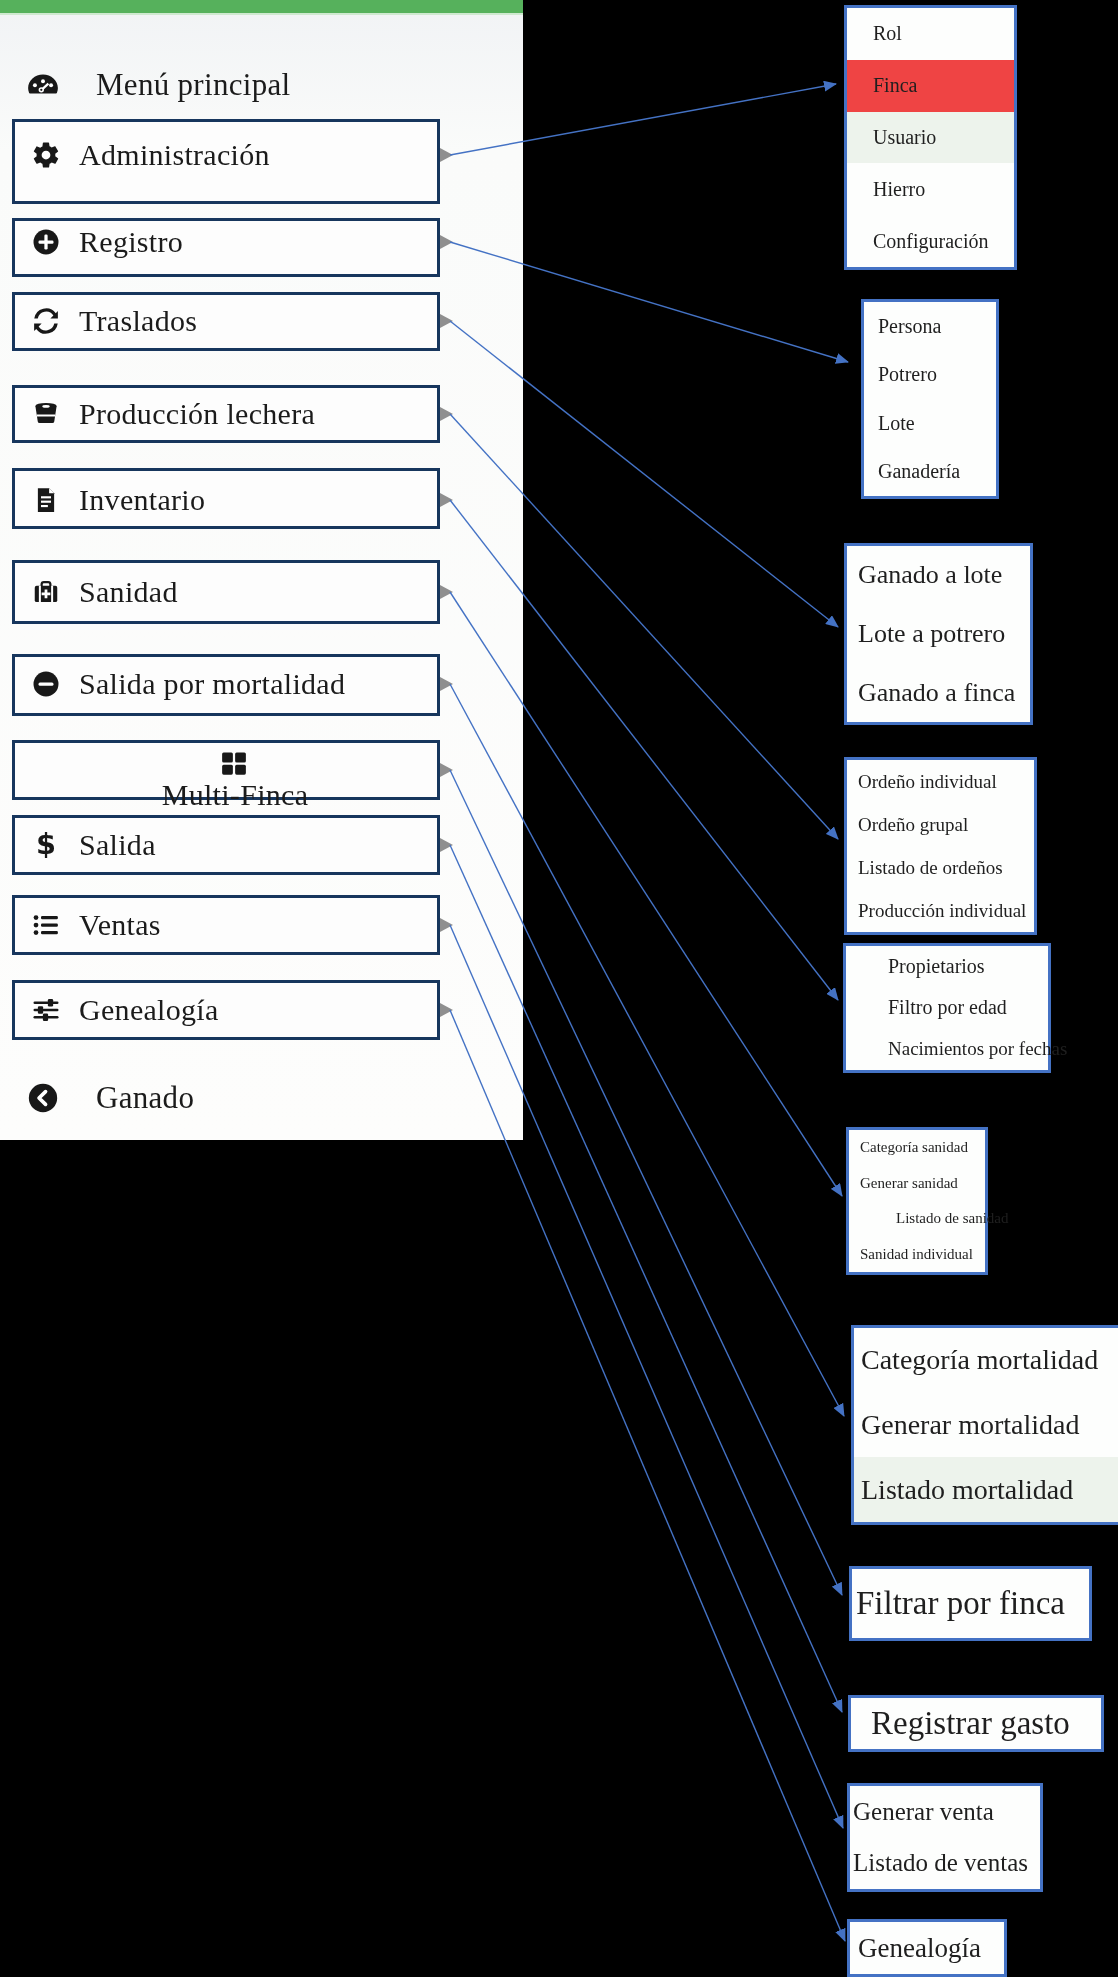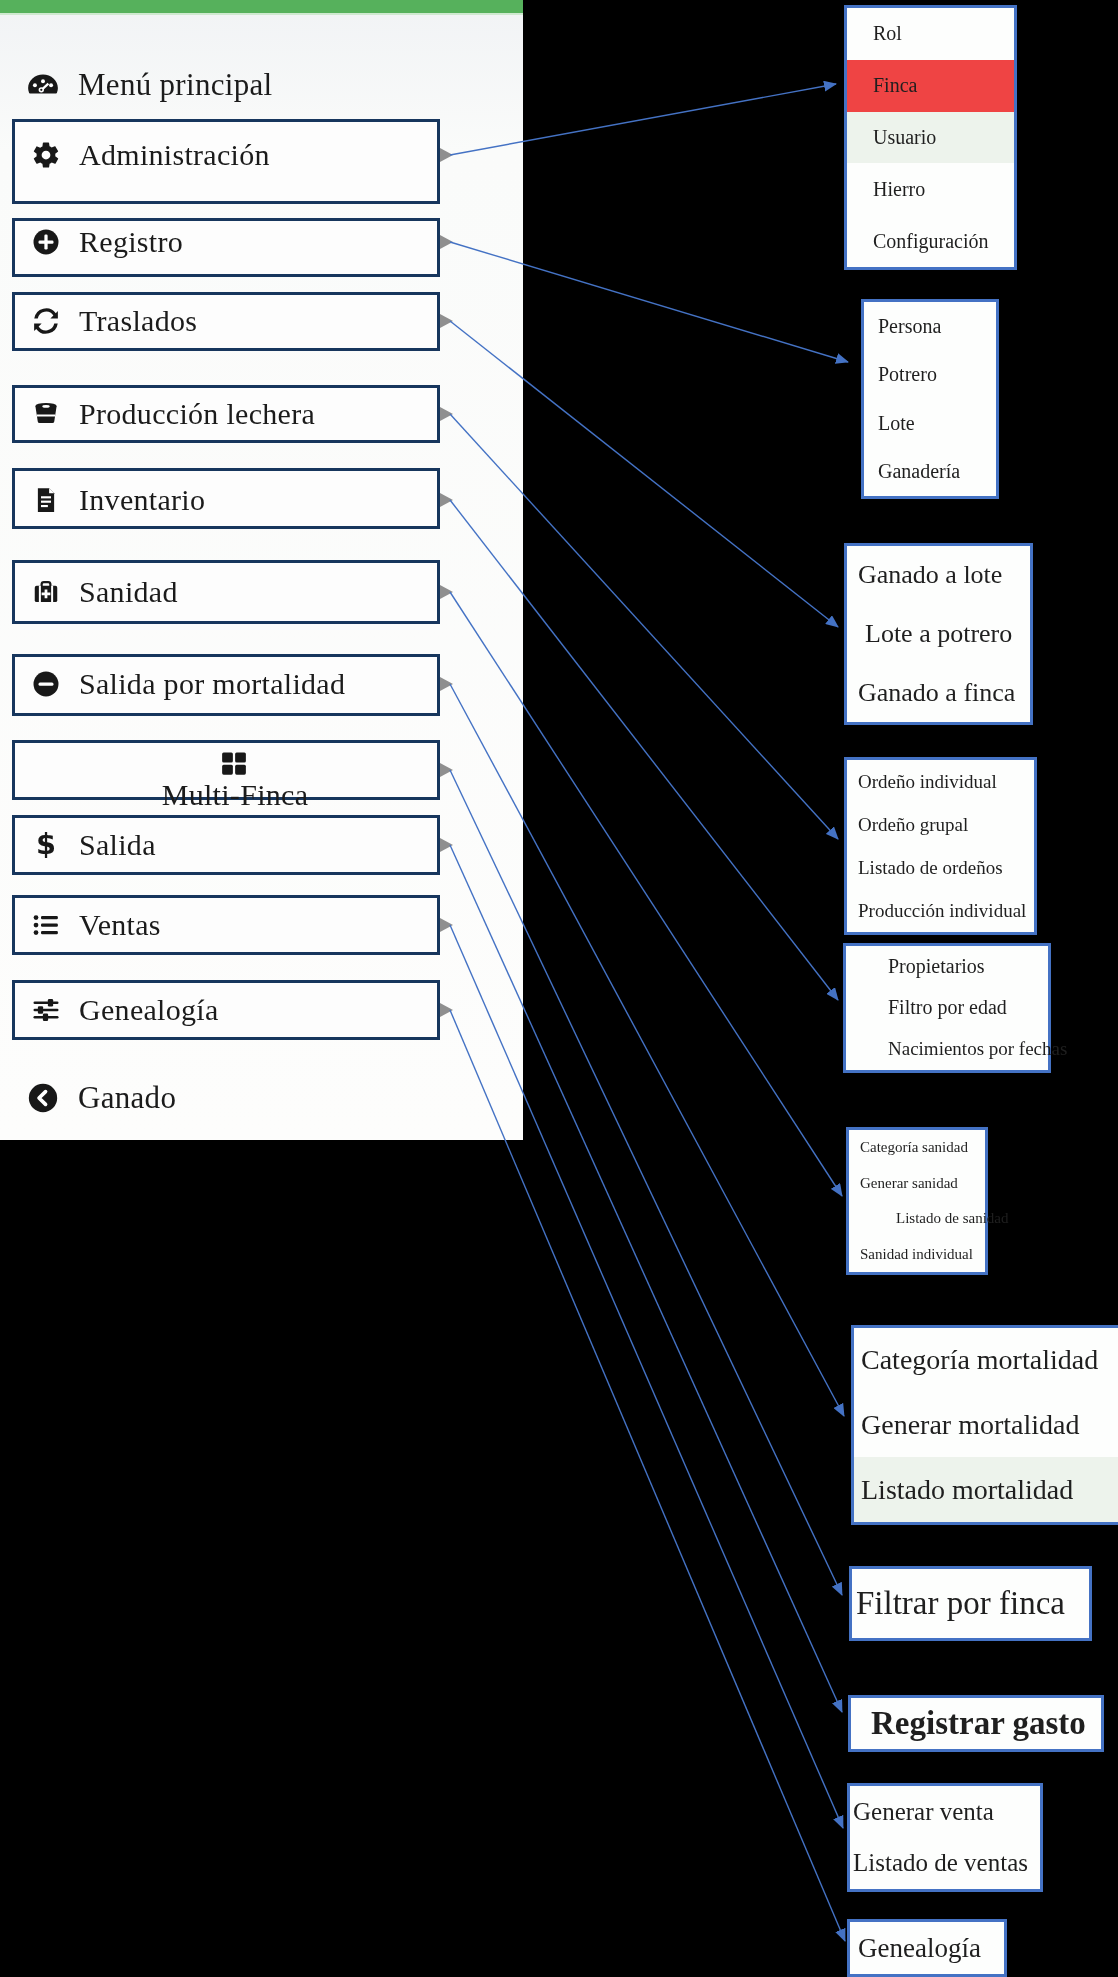--- a/index.html
+++ b/index.html
@@ -6,21 +6,21 @@
   .canvas{position:relative;width:1118px;height:1977px;background:#000;overflow:hidden;
           font-family:"Liberation Serif","DejaVu Serif",serif;}
   .sidebar{position:absolute;left:0;top:0;width:523px;height:1140px;
            background:linear-gradient(180deg,#f1f3f5 0px,#fafbfa 150px,#fdfdfc 100%);}
   .greenbar{position:absolute;left:0;top:0;width:523px;height:13px;border-bottom:2px solid #cfe9d0;}
   .menu-header,.menu-footer{position:absolute;left:0;width:523px;display:flex;align-items:center;color:#1b1b1b;}
   .menu-header{top:60px;height:50px;}
   .menu-footer{top:1073px;height:50px;}
   .hicon{margin-left:26px;width:34px;height:34px;color:#181818;flex:none;}
   .hicon svg{width:100%;height:100%;display:block;}
-  .hlabel{margin-left:18px;font-size:31px;letter-spacing:.3px;}
+  .hlabel{margin-left:36px;font-size:31px;letter-spacing:.3px;}
   .mbox{position:absolute;left:12px;width:428px;border:3px solid #17365d;background:#fdfdfd;box-sizing:border-box;}
   .mrow{position:absolute;left:0;width:100%;height:44px;display:flex;align-items:center;color:#1b1b1b;}
   .micon{margin-left:16px;width:30px;height:30px;color:#181818;flex:none;}
   .micon svg{width:100%;height:100%;display:block;}
   .mlabel{margin-left:18px;font-size:30px;white-space:nowrap;letter-spacing:.3px;}
   #connector-layer{position:absolute;left:0;top:0;pointer-events:none;}
   .sub{position:absolute;border:3px solid #4472c4;background:#fdfefd;box-sizing:border-box;
        display:flex;flex-direction:column;}
   .srow{flex:1;display:flex;align-items:center;color:#1f1f1f;white-space:nowrap;}
 </style>
@@ -233,21 +233,21 @@
         <div class="srow" style="font-size: 20px; padding-left: 26px;">Configuración</div>
       </div>
       <div class="sub" style="left: 861px; top: 299px; width: 138px; height: 200px; border-color: rgb(68, 114, 196);">
         <div class="srow" style="font-size: 20px; padding-left: 14px;">Persona</div>
         <div class="srow" style="font-size: 20px; padding-left: 14px;">Potrero</div>
         <div class="srow" style="font-size: 20px; padding-left: 14px;">Lote</div>
         <div class="srow" style="font-size: 20px; padding-left: 14px;">Ganadería</div>
       </div>
       <div class="sub" style="left: 844px; top: 543px; width: 189px; height: 182px; border-color: rgb(68, 114, 196);">
         <div class="srow" style="font-size: 26px; padding-left: 11px;">Ganado a lote</div>
-        <div class="srow" style="font-size: 26px; padding-left: 18px;">Lote a potrero</div>
+        <div class="srow" style="font-size: 26px; padding-left: 11px;">Lote a potrero</div>
         <div class="srow" style="font-size: 26px; padding-left: 11px;">Ganado a finca</div>
       </div>
       <div class="sub" style="left: 844px; top: 757px; width: 193px; height: 178px; border-color: rgb(68, 114, 196);">
         <div class="srow" style="font-size: 19px; padding-left: 11px;">Ordeño individual</div>
         <div class="srow" style="font-size: 19px; padding-left: 11px;">Ordeño grupal</div>
         <div class="srow" style="font-size: 19px; padding-left: 11px;">Listado de ordeños</div>
         <div class="srow" style="font-size: 19px; padding-left: 11px;">Producción individual</div>
       </div>
       <div class="sub" style="left: 843px; top: 943px; width: 208px; height: 130px; border-color: rgb(68, 114, 196); padding-left: 32px;">
         <div class="srow" style="font-size: 20px; padding-left: 10px;">Propietarios</div>
@@ -261,21 +261,21 @@
         <div class="srow" style="font-size: 15px; padding-left: 11px;">Sanidad individual</div>
       </div>
       <div class="sub" style="left: 851px; top: 1325px; width: 272px; height: 200px; border-color: rgb(68, 114, 196);">
         <div class="srow" style="font-size: 28px; padding-left: 7px;">Categoría mortalidad</div>
         <div class="srow" style="font-size: 28px; padding-left: 7px;">Generar mortalidad</div>
         <div class="srow" style="font-size: 28px; padding-left: 7px; background: rgb(237, 243, 236);">Listado mortalidad</div>
       </div>
       <div class="sub" style="left: 849px; top: 1566px; width: 243px; height: 75px; border-color: rgb(68, 114, 196);">
         <div class="srow" style="font-size: 33px; padding-left: 4px;">Filtrar por finca</div>
       </div>
-      <div class="sub" style="left: 848px; top: 1695px; width: 256px; height: 57px; border-color: rgb(68, 114, 196); font-weight: bold;">
+      <div class="sub" style="left: 848px; top: 1695px; width: 256px; height: 57px; border-color: rgb(68, 114, 196);">
         <div class="srow" style="font-size: 33px; padding-left: 20px;">Registrar gasto</div>
       </div>
       <div class="sub" style="left: 847px; top: 1783px; width: 196px; height: 109px; border-color: rgb(68, 114, 196);">
         <div class="srow" style="font-size: 25px; padding-left: 3px;">Generar venta</div>
         <div class="srow" style="font-size: 25px; padding-left: 3px;">Listado de ventas</div>
       </div>
       <div class="sub" style="left: 847px; top: 1919px; width: 160px; height: 58px; border-color: rgb(68, 114, 196);">
         <div class="srow" style="font-size: 27px; padding-left: 8px;">Genealogía</div>
       </div>
     </div>

